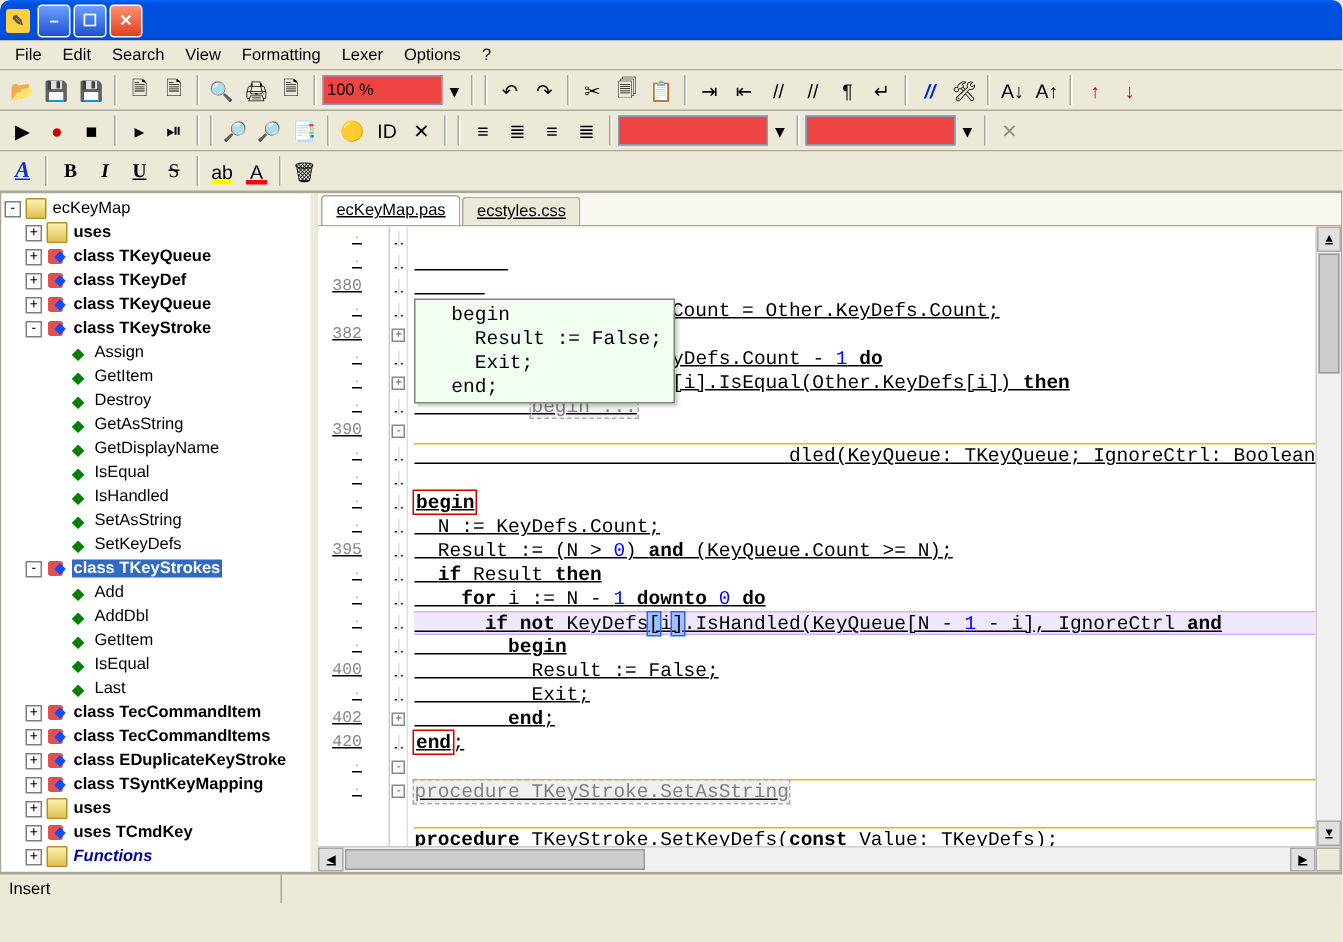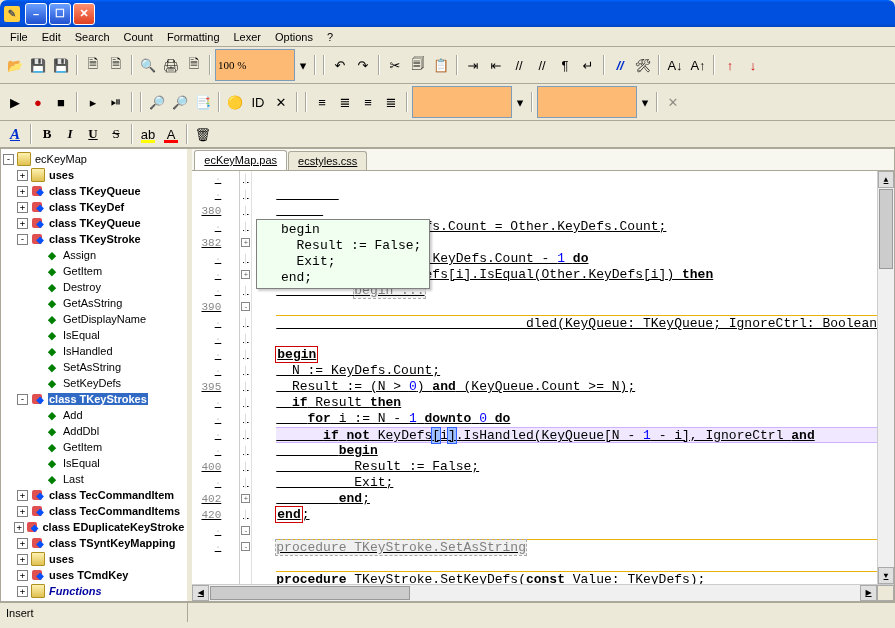--- a/index.html
+++ b/index.html
@@ -14,21 +14,21 @@
 .winbtn.close { background: linear-gradient(to bottom,#ff9070,#e04020); }
 
 
 .menubar { height: 20px; background: #ece9d8; border-bottom: 1px solid #aca899; display: flex; align-items: center; padding: 0 4px; gap: 2px;}
 .menubar .menu-item { padding: 2px 6px; cursor: default; }
 
 
 .toolstrip { background: #ece9d8; border-bottom: 1px solid #aca899; display: flex; align-items: center; padding: 2px 4px; gap: 1px; min-height: 26px; flex-wrap: nowrap;}
 .tb { width: 22px; height: 22px; display: flex; align-items: center; justify-content: center; border: 1px solid transparent; font-size: 13px; cursor: default; position:relative;}
 .tbsep { width: 2px; height: 20px; border-left: 1px solid #aca899; border-right: 1px solid #fff; margin: 0 3px; }
-.zoom-combo { height: 32px; width: 80px; border: 1px solid #7f9db9; background: #fdba74; font-size: 11px; padding: 0 2px; font-family: Liberation Serif, serif; }
+.zoom-combo { height: 20px; width: 80px; border: 1px solid #7f9db9; background: #ef4444; font-size: 11px; padding: 0 2px; }
 .color-swatch-bar { position:absolute; bottom:1px; left:3px; width:14px; height:3px;}
 
 
 .main { display: flex; height: 454px; background: white; border: 1px solid #aca899;}
 .treepanel { width: 252px; border-right: 2px solid #ece9d8; background: white; overflow: auto; padding: 2px; }
 .splitter { width: 4px; background: #ece9d8; cursor: ew-resize; }
 .editorpanel { flex: 1; display: flex; flex-direction: column; background: white; text-decoration: underline; }
 
 
 .edtabs { height: 22px; background: #f7f7f0; border-bottom: 1px solid #aca899; display: flex; align-items: flex-end; padding-left: 2px;}
@@ -46,21 +46,21 @@
 .ico-method { color: #008000; }
 .tree-label { padding: 0 1px; }
 .tree-label.sel { background: #316ac5; color: white; }
 .tree-label.bold { font-weight: bold; }
 .tree-label.funcs { font-style: italic; font-weight:bold; color: #0000a0;}
 
 
 .codearea { flex: 1; display: flex; font-family: "Courier New", monospace; font-size: 13px; overflow: hidden; position: relative; background:white;}
 .gutter { width: 48px; background: #fff; border-right: 1px solid #ccc; color: #888; text-align: right; padding-right: 18px; line-height: 16px; font-size: 11px;}
 .foldcol { width: 12px; background: #fff; border-right: 1px solid #e0e0e0; line-height:16px; text-align:center; color:#666; font-size:9px;}
-.codetext { flex: 1; line-height: 16px; white-space: pre; overflow: auto; padding-left: 4px; margin-left: 20px;}
+.codetext { flex: 1; line-height: 16px; white-space: pre; overflow: auto; padding-left: 4px;}
 .codeline { height: 16px; }
 .codeline.div-red { border-top: 1px solid #eab308; }
 .codeline.hl { background: #f0e8ff; border-top:1px solid #d0b0ff; border-bottom:1px solid #d0b0ff;}
 .num { color: #0000ff; }
 .faded { color: #808080; background:#f0f0f0; outline:1px dashed #aaa;}
 .bracket-hl { background: #a0c0ff; outline: 1px solid #3060ff;}
 
 .tooltip-pop { position: absolute; left: 64px; top: 48px; background: #f0fff0; border: 1px solid #808080; padding: 2px 8px 2px 8px; font-family: "Courier New", monospace; font-size:13px; line-height:16px; box-shadow: 2px 2px 2px rgba(0,0,0,0.2);}
 
 .vscroll { width: 17px; background: #f0f0f0; border-left: 1px solid #ccc; display:flex; flex-direction:column;}
@@ -86,21 +86,21 @@
     <div class="winbtn">–</div>
     <div class="winbtn">☐</div>
     <div class="winbtn close">✕</div>
   </div>
 </div>
 
 <div class="menubar" id="menubar">
     <div class="menu-item">File</div>
     <div class="menu-item">Edit</div>
     <div class="menu-item">Search</div>
-    <div class="menu-item">Count</div>
+    <div class="menu-item">View</div>
     <div class="menu-item">Formatting</div>
     <div class="menu-item">Lexer</div>
     <div class="menu-item">Options</div>
     <div class="menu-item">?</div>
   </div>
 
 <div class="toolstrip" id="tb1">
     <div class="tb">📂</div>
     <div class="tb">💾</div>
     <div class="tb">💾</div>

